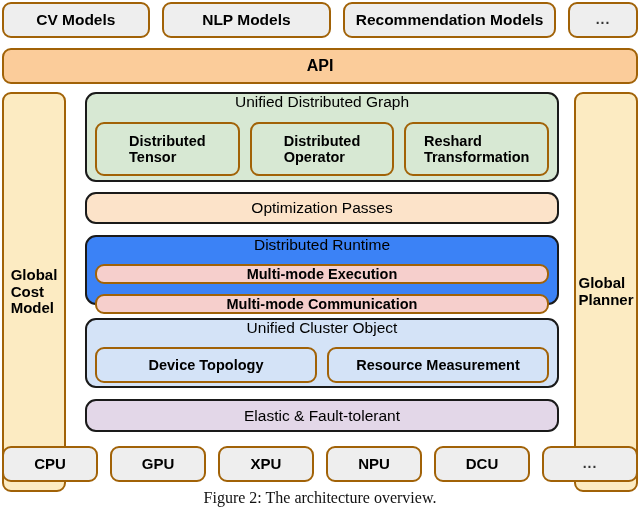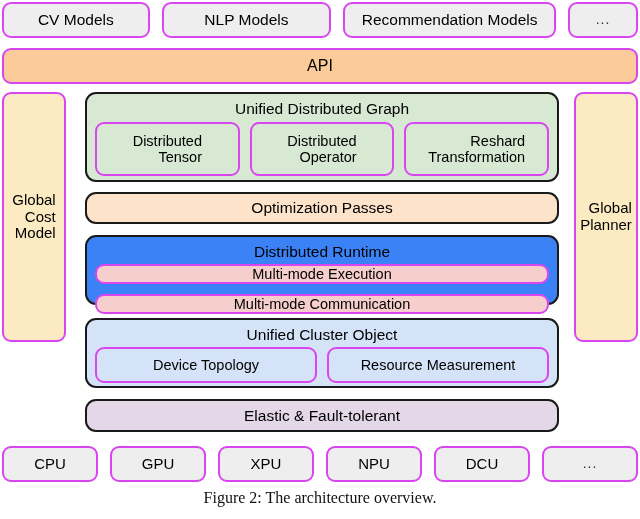--- a/index.html
+++ b/index.html
@@ -17,27 +17,28 @@
   }
   .figure {
     position: absolute;
     left: 0; top: 0;
     width: 640px;
     height: 519px;
   }
   
   .box {
     box-sizing: border-box;
-    border: 2px solid #d946ef;
+    border: 2px solid #a16207;
     border-radius: 9px;
     display: flex;
     align-items: center;
     justify-content: center;
-    text-align: right;
+    text-align: left;
     line-height: 1.12;
+    font-weight: bold;
   }
   
   .model-row {
     position: absolute;
     left: 2px; top: 2px;
     width: 636px; height: 36px;
     display: flex;
     gap: 12px;
   }
   .model-box {
@@ -62,21 +63,21 @@
   
   .mid {
     position: absolute;
     left: 2px; top: 92px;
     width: 636px; height: 342px;
   }
   .side-col {
     position: absolute;
     top: 0;
     width: 64px;
-    height: 250px;
+    height: 400px;
     background: #fcebc2;
     font-size: 15px;
     flex-direction: column;
   }
   .side-left  { left: 0px; }
   .side-right { left: 572px; width: 64px; }
 
   .stack {
     position: absolute;
     left: 83px; top: 0;
@@ -90,21 +91,20 @@
     position: absolute;
     left: 0;
     width: 474px;
     border: 2px solid #1a1a1a;
     border-radius: 11px;
   }
   .group-title {
     text-align: center;
     font-size: 15.5px;
     line-height: 1;
-    padding-top: 7px;
   }
   .sub-row {
     position: absolute;
     left: 8px;
     right: 8px;
     display: flex;
     gap: 10px;
   }
   .sub-box {
     flex: 1 1 0;

